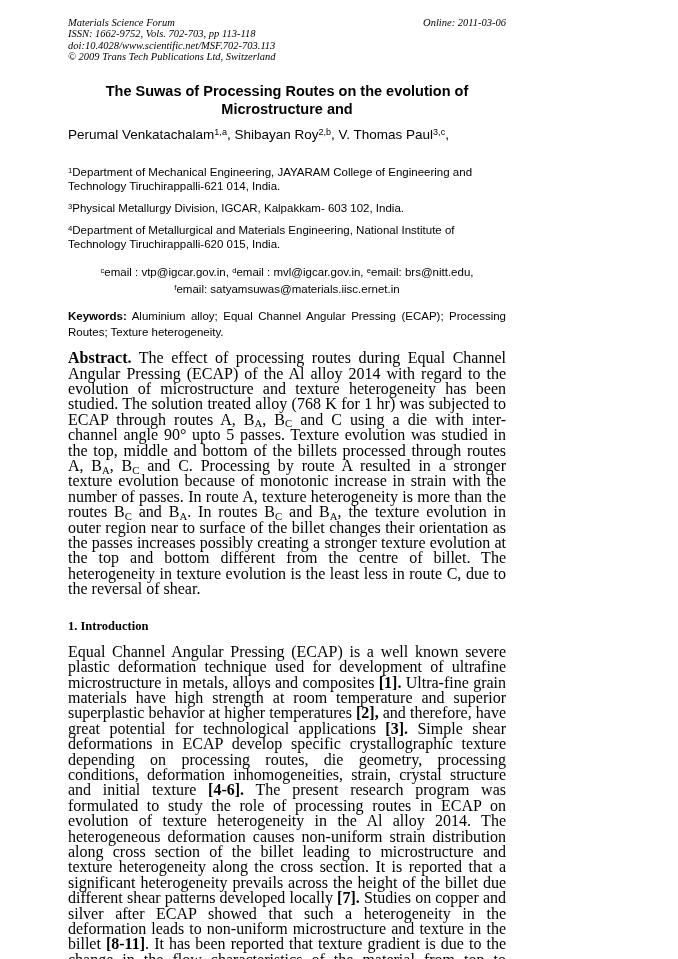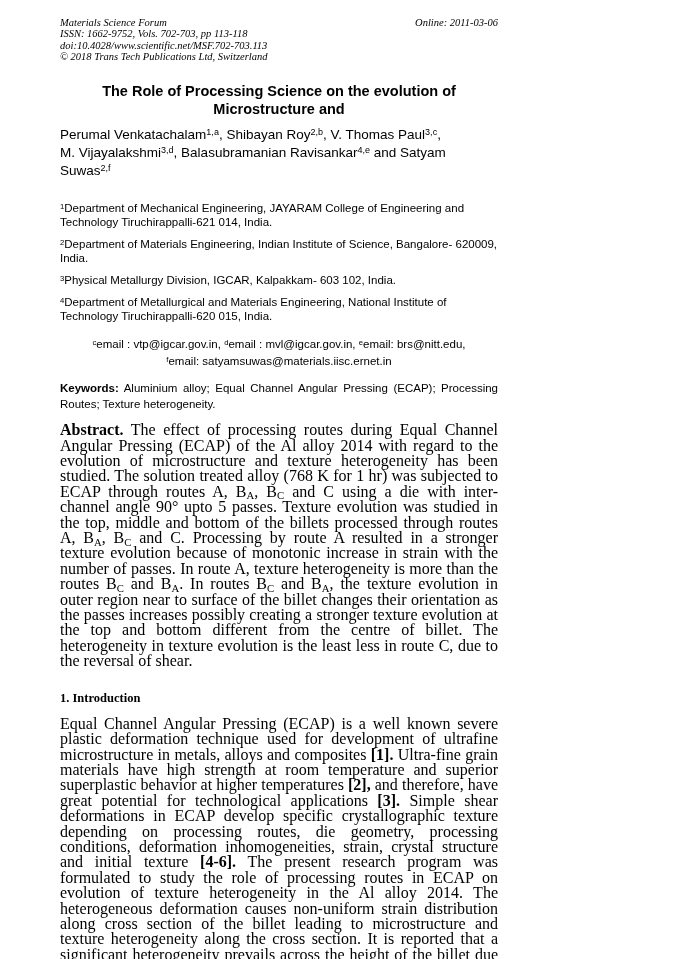--- a/index.html
+++ b/index.html
@@ -6,20 +6,21 @@
   .page {
     width: 558px;
     height: 959px;
     box-sizing: border-box;
     background: #ffffff;
     color: #000000;
     padding: 17px 60px 16px 60px;
     font-family: "Liberation Serif", serif;
     overflow: hidden;
     position: relative;
+    margin-left: 8px;
   }
   
   .jheader {
     display: flex;
     justify-content: space-between;
     align-items: flex-start;
     font-family: "Liberation Serif", serif;
     font-style: italic;
     font-size: 10.5px;
     line-height: 11.3px;
@@ -95,37 +96,35 @@
 </head>
 <body>
 
 <div class="page">
 
   <div class="jheader">
     <div>
       <div>Materials Science Forum</div>
       <div>ISSN: 1662-9752, Vols. 702-703, pp 113-118</div>
       <div>doi:10.4028/www.scientific.net/MSF.702-703.113</div>
-      <div>© 2018 Trans Tech Publications Ltd, Switzerland</div>
+      <div>© 2009 Trans Tech Publications Ltd, Switzerland</div>
     </div>
     <div>Online: 2011-03-06</div>
   </div>
 
   <h1 class="title">
-    <div>The Role of Processing Science on the evolution of Microstructure and</div>
+    <div>The Suwas of Processing Routes on the evolution of Microstructure and</div>
   </h1>
 
   <div class="authors">
     <div>Perumal Venkatachalam<sup>1,a</sup>, Shibayan Roy<sup>2,b</sup>, V. Thomas Paul<sup>3,c</sup>,</div>
-    <div>M. Vijayalakshmi<sup>3,d</sup>, Balasubramanian Ravisankar<sup>4,e</sup> and Satyam Suwas<sup>2,f</sup></div>
   </div>
 
   <div class="affiliations">
     <p class="affiliation"><sup>1</sup>Department of Mechanical Engineering, JAYARAM College of Engineering and Technology Tiruchirappalli-621 014, India.</p>
-    <p class="affiliation"><sup>2</sup>Department of Materials Engineering, Indian Institute of Science, Bangalore- 620009, India.</p>
     <p class="affiliation"><sup>3</sup>Physical Metallurgy Division, IGCAR, Kalpakkam- 603 102, India.</p>
     <p class="affiliation"><sup>4</sup>Department of Metallurgical and Materials Engineering, National Institute of Technology Tiruchirappalli-620 015, India.</p>
   </div>
 
   <div class="emails">
     <div><sup>c</sup>email : vtp@igcar.gov.in, <sup>d</sup>email : mvl@igcar.gov.in, <sup>e</sup>email: brs@nitt.edu,</div>
     <div><sup>f</sup>email: satyamsuwas@materials.iisc.ernet.in</div>
   </div>
 
   <p class="keywords"><b>Keywords:</b><span> Aluminium alloy; Equal Channel Angular Pressing (ECAP); Processing Routes; Texture heterogeneity.</span></p>

